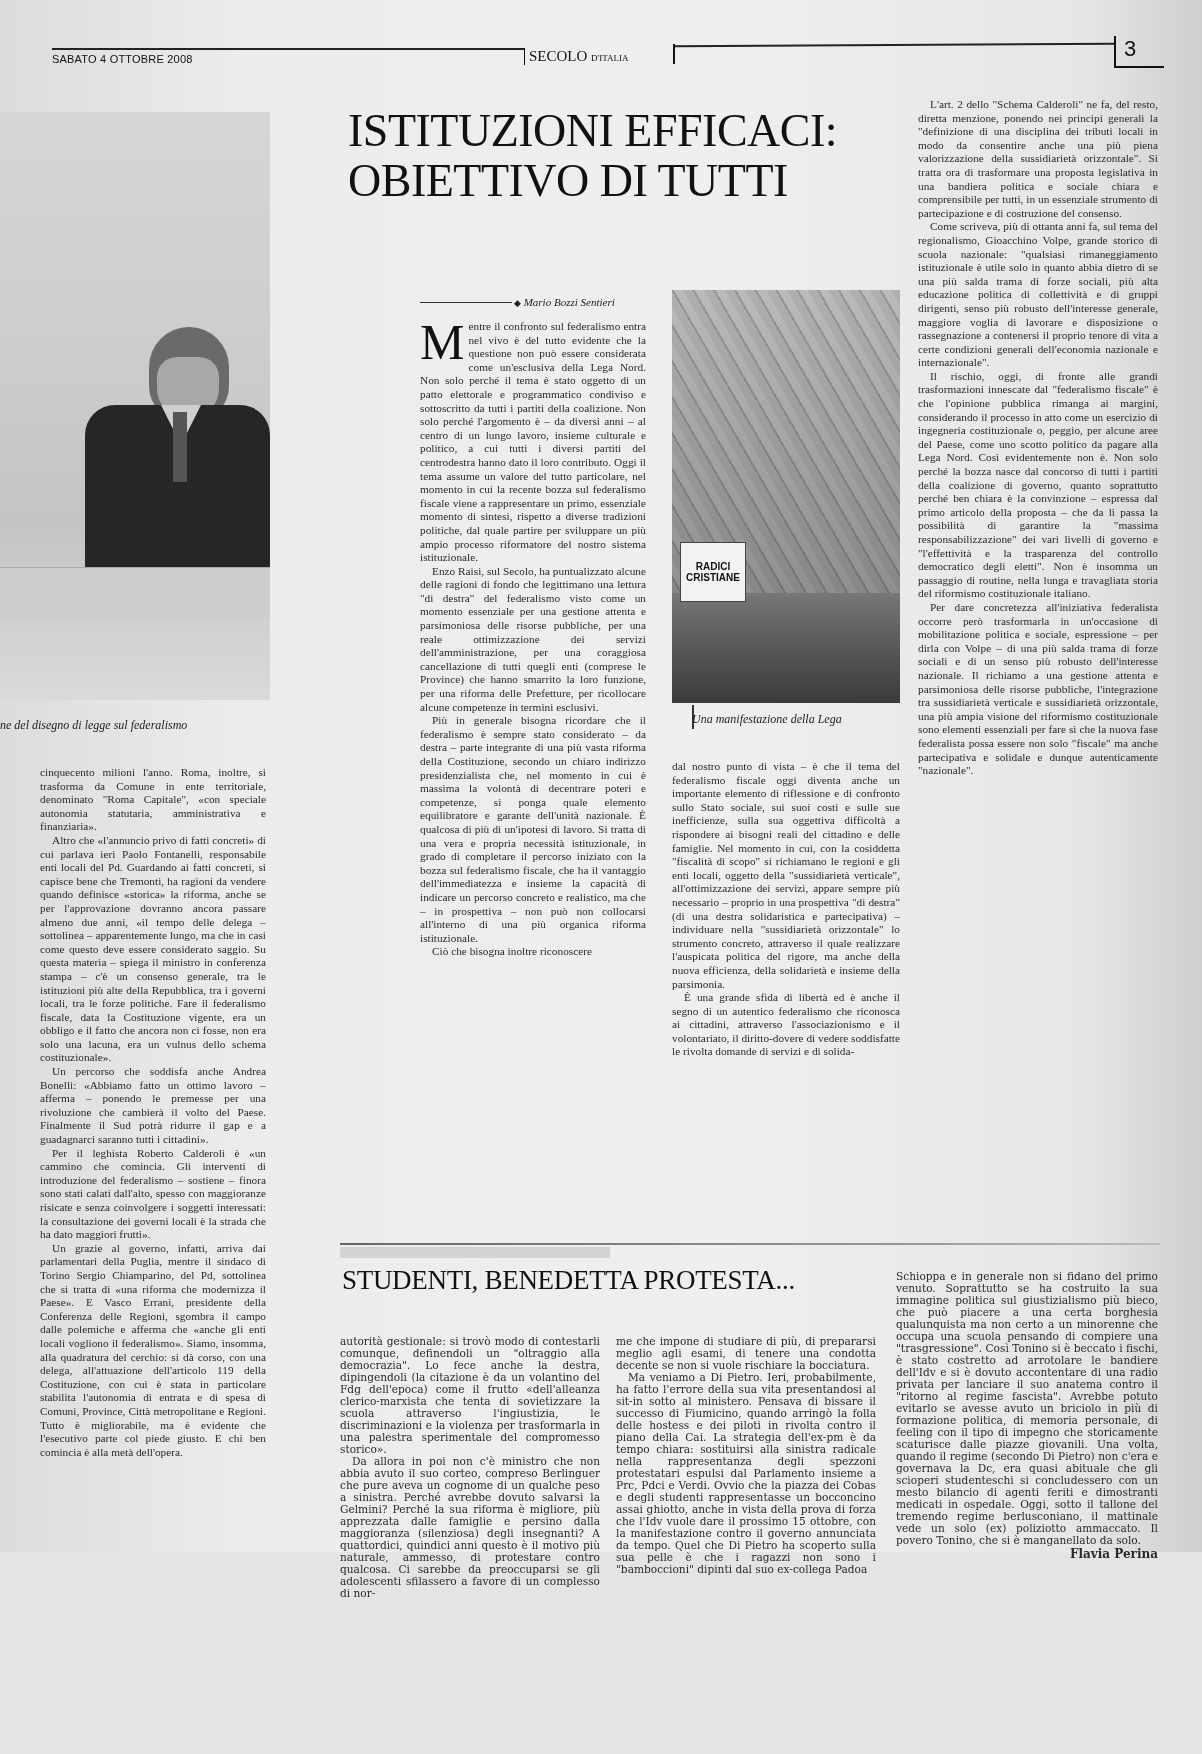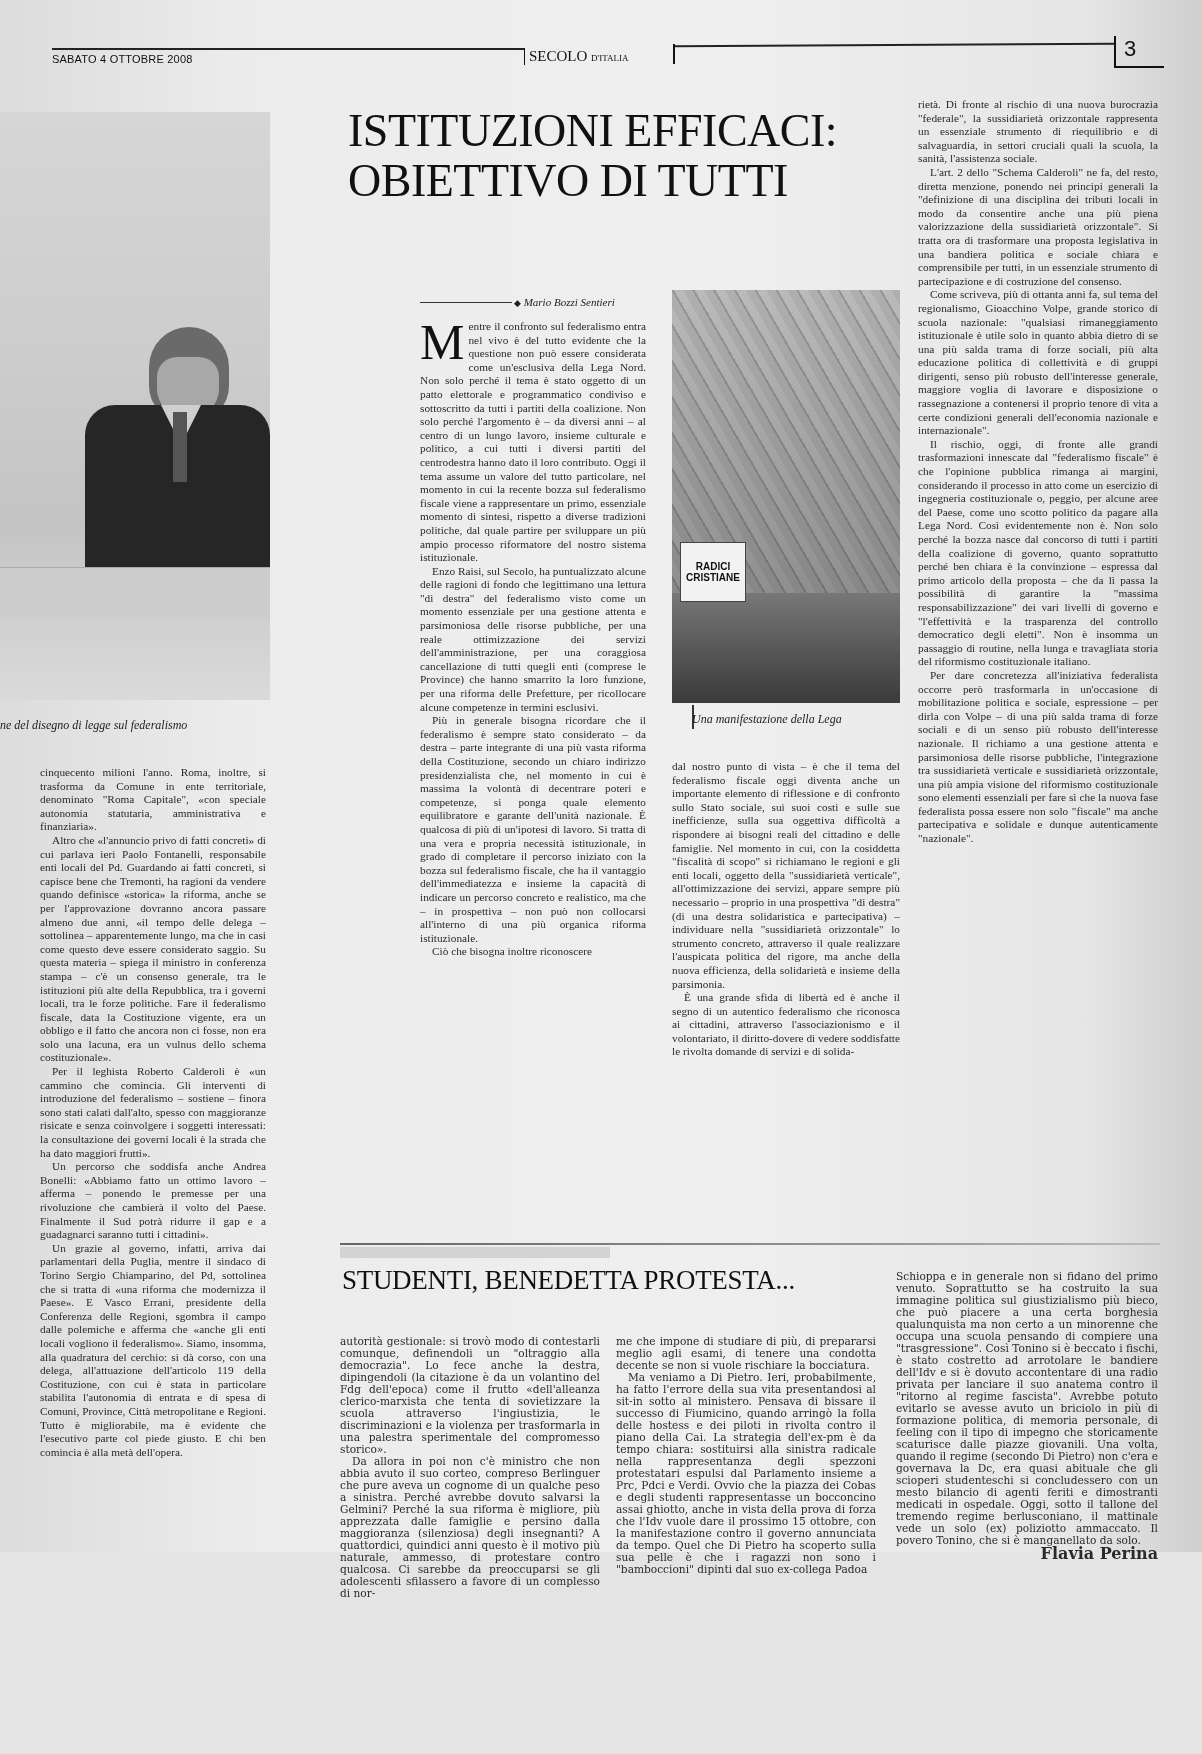--- a/index.html
+++ b/index.html
@@ -43,21 +43,21 @@
   .col p{margin:0;text-indent:12px;}
   .col p.noind{text-indent:0;}
   .dropcap{float:left;font-size:50px;line-height:40px;padding:2px 4px 0 0;color:#111;}
   
   .rule2{position:absolute;left:340px;top:1243px;width:820px;height:2px;background:linear-gradient(90deg,#666,#999 70%,#bbb);}
   .kicker{position:absolute;left:340px;top:1247px;width:270px;height:11px;background:#d3d3d3;}
   .headline2{position:absolute;left:342px;top:1265px;font-size:27px;color:#111;margin:0;font-weight:normal;letter-spacing:-0.3px;}
   .col2{position:absolute;font-family:"DejaVu Serif",serif;font-size:10.6px;line-height:12px;text-align:justify;color:#2a2a2a;}
   .col2 p{margin:0;text-indent:12px;}
   .col2 p.noind{text-indent:0;}
-  .sig{text-align:right;font-weight:bold;font-size:16px;margin-top:2px;}
+  .sig{text-align:right;font-weight:bold;font-size:12px;margin-top:2px;}
 </style>
 </head>
 <body>
 
 <div class="paper">
 
   <div class="mast-line" style="left:52px;top:48px;width:472px;"></div>
   <div class="mast-line" style="left:675px;top:44px;width:440px;transform:rotate(-0.3deg);"></div>
   <div class="mast-date">SABATO 4 OTTOBRE 2008</div>
   <div class="mast-title">
@@ -102,32 +102,31 @@
   </div>
   <div class="cap2-bar"></div>
   <div class="cap2">Una manifestazione della Lega</div>
 
   <div class="col" style="left:672px;top:760px;width:228px;">
     <p class="noind">dal nostro punto di vista – è che il tema del federalismo fiscale oggi diventa anche un importante elemento di riflessione e di confronto sullo Stato sociale, sui suoi costi e sulle sue inefficienze, sulla sua oggettiva difficoltà a rispondere ai bisogni reali del cittadino e delle famiglie. Nel momento in cui, con la cosiddetta "fiscalità di scopo" si richiamano le regioni e gli enti locali, oggetto della "sussidiarietà verticale", all'ottimizzazione dei servizi, appare sempre più necessario – proprio in una prospettiva "di destra" (di una destra solidaristica e partecipativa) – individuare nella "sussidiarietà orizzontale" lo strumento concreto, attraverso il quale realizzare l'auspicata politica del rigore, ma anche della nuova efficienza, della solidarietà e insieme della parsimonia.</p>
     <p>È una grande sfida di libertà ed è anche il segno di un autentico federalismo che riconosca ai cittadini, attraverso l'associazionismo e il volontariato, il diritto-dovere di vedere soddisfatte le rivolta domande di servizi e di solida-</p>
   </div>
 
   <div class="col" style="left:918px;top:98px;width:240px;">
-    <p class="noind">rietà. Di fronte al rischio di una nuova burocrazia "federale", la sussidiarietà orizzontale rappresenta un essenziale strumento di riequilibrio e di salvaguardia, in settori cruciali quali la scuola, la sanità, l'assistenza sociale.</p>
     <p>L'art. 2 dello "Schema Calderoli" ne fa, del resto, diretta menzione, ponendo nei principi generali la "definizione di una disciplina dei tributi locali in modo da consentire anche una più piena valorizzazione della sussidiarietà orizzontale". Si tratta ora di trasformare una proposta legislativa in una bandiera politica e sociale chiara e comprensibile per tutti, in un essenziale strumento di partecipazione e di costruzione del consenso.</p>
     <p>Come scriveva, più di ottanta anni fa, sul tema del regionalismo, Gioacchino Volpe, grande storico di scuola nazionale: "qualsiasi rimaneggiamento istituzionale è utile solo in quanto abbia dietro di se una più salda trama di forze sociali, più alta educazione politica di collettività e di gruppi dirigenti, senso più robusto dell'interesse generale, maggiore voglia di lavorare e disposizione o rassegnazione a contenersi il proprio tenore di vita a certe condizioni generali dell'economia nazionale e internazionale".</p>
     <p>Il rischio, oggi, di fronte alle grandi trasformazioni innescate dal "federalismo fiscale" è che l'opinione pubblica rimanga ai margini, considerando il processo in atto come un esercizio di ingegneria costituzionale o, peggio, per alcune aree del Paese, come uno scotto politico da pagare alla Lega Nord. Così evidentemente non è. Non solo perché la bozza nasce dal concorso di tutti i partiti della coalizione di governo, quanto soprattutto perché ben chiara è la convinzione – espressa dal primo articolo della proposta – che da lì passa la possibilità di garantire la "massima responsabilizzazione" dei vari livelli di governo e "l'effettività e la trasparenza del controllo democratico degli eletti". Non è insomma un passaggio di routine, nella lunga e travagliata storia del riformismo costituzionale italiano.</p>
     <p>Per dare concretezza all'iniziativa federalista occorre però trasformarla in un'occasione di mobilitazione politica e sociale, espressione – per dirla con Volpe – di una più salda trama di forze sociali e di un senso più robusto dell'interesse nazionale. Il richiamo a una gestione attenta e parsimoniosa delle risorse pubbliche, l'integrazione tra sussidiarietà verticale e sussidiarietà orizzontale, una più ampia visione del riformismo costituzionale sono elementi essenziali per fare sì che la nuova fase federalista possa essere non solo "fiscale" ma anche partecipativa e solidale e dunque autenticamente "nazionale".</p>
   </div>
 
   <div class="col" style="left:40px;top:766px;width:226px;">
     <p class="noind">cinquecento milioni l'anno. Roma, inoltre, si trasforma da Comune in ente territoriale, denominato "Roma Capitale", «con speciale autonomia statutaria, amministrativa e finanziaria».</p>
     <p>Altro che «l'annuncio privo di fatti concreti» di cui parlava ieri Paolo Fontanelli, responsabile enti locali del Pd. Guardando ai fatti concreti, si capisce bene che Tremonti, ha ragioni da vendere quando definisce «storica» la riforma, anche se per l'approvazione dovranno ancora passare almeno due anni, «il tempo delle delega – sottolinea – apparentemente lungo, ma che in casi come questo deve essere considerato saggio. Su questa materia – spiega il ministro in conferenza stampa – c'è un consenso generale, tra le istituzioni più alte della Repubblica, tra i governi locali, tra le forze politiche. Fare il federalismo fiscale, data la Costituzione vigente, era un obbligo e il fatto che ancora non ci fosse, non era solo una lacuna, era un vulnus dello schema costituzionale».</p>
+    <p>Un percorso che soddisfa anche Andrea Bonelli: «Abbiamo fatto un ottimo lavoro – afferma – ponendo le premesse per una rivoluzione che cambierà il volto del Paese. Finalmente il Sud potrà ridurre il gap e a guadagnarci saranno tutti i cittadini».</p>
     <p>Per il leghista Roberto Calderoli è «un cammino che comincia. Gli interventi di introduzione del federalismo – sostiene – finora sono stati calati dall'alto, spesso con maggioranze risicate e senza coinvolgere i soggetti interessati: la consultazione dei governi locali è la strada che ha dato maggiori frutti».</p>
-    <p>Un percorso che soddisfa anche Andrea Bonelli: «Abbiamo fatto un ottimo lavoro – afferma – ponendo le premesse per una rivoluzione che cambierà il volto del Paese. Finalmente il Sud potrà ridurre il gap e a guadagnarci saranno tutti i cittadini».</p>
     <p>Un grazie al governo, infatti, arriva dai parlamentari della Puglia, mentre il sindaco di Torino Sergio Chiamparino, del Pd, sottolinea che si tratta di «una riforma che modernizza il Paese». E Vasco Errani, presidente della Conferenza delle Regioni, sgombra il campo dalle polemiche e afferma che «anche gli enti locali vogliono il federalismo». Siamo, insomma, alla quadratura del cerchio: si dà corso, con una delega, all'attuazione dell'articolo 119 della Costituzione, con cui è stata in particolare stabilita l'autonomia di entrata e di spesa di Comuni, Province, Città metropolitane e Regioni. Tutto è migliorabile, ma è evidente che l'esecutivo parte col piede giusto. E chi ben comincia è alla metà dell'opera.</p>
   </div>
 
   <div class="rule2"></div>
   <div class="kicker"></div>
   <h2 class="headline2">STUDENTI, BENEDETTA PROTESTA...</h2>
 
   <div class="col2" style="left:340px;top:1335px;width:260px;">
     <p class="noind">autorità gestionale: si trovò modo di contestarli comunque, definendoli un "oltraggio alla democrazia". Lo fece anche la destra, dipingendoli (la citazione è da un volantino del Fdg dell'epoca) come il frutto «dell'alleanza clerico-marxista che tenta di sovietizzare la scuola attraverso l'ingiustizia, le discriminazioni e la violenza per trasformarla in una palestra sperimentale del compromesso storico».</p>
     <p>Da allora in poi non c'è ministro che non abbia avuto il suo corteo, compreso Berlinguer che pure aveva un cognome di un qualche peso a sinistra. Perché avrebbe dovuto salvarsi la Gelmini? Perché la sua riforma è migliore, più apprezzata dalle famiglie e persino dalla maggioranza (silenziosa) degli insegnanti? A quattordici, quindici anni questo è il motivo più naturale, ammesso, di protestare contro qualcosa. Ci sarebbe da preoccuparsi se gli adolescenti sfilassero a favore di un complesso di nor-</p>

